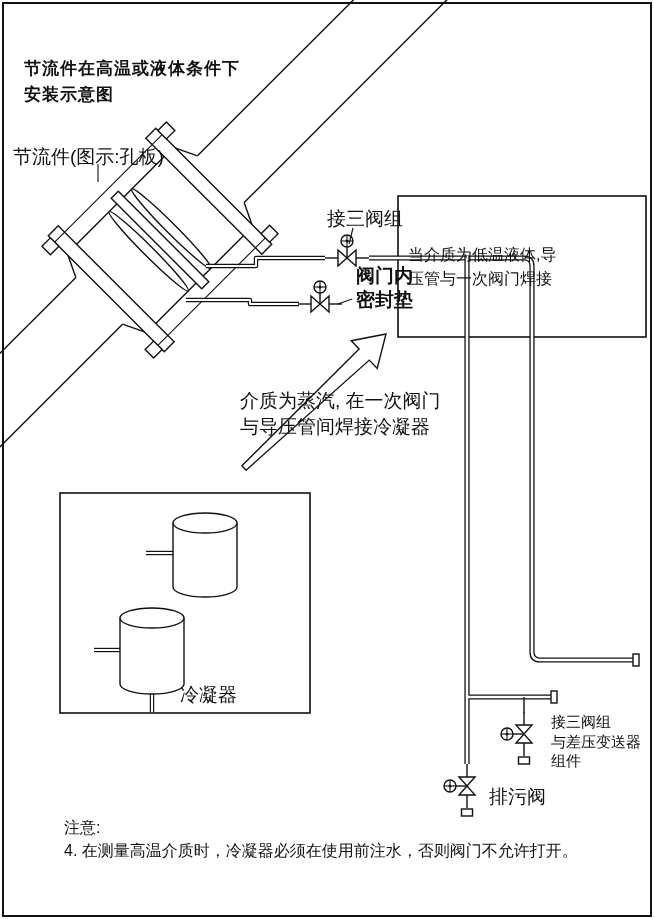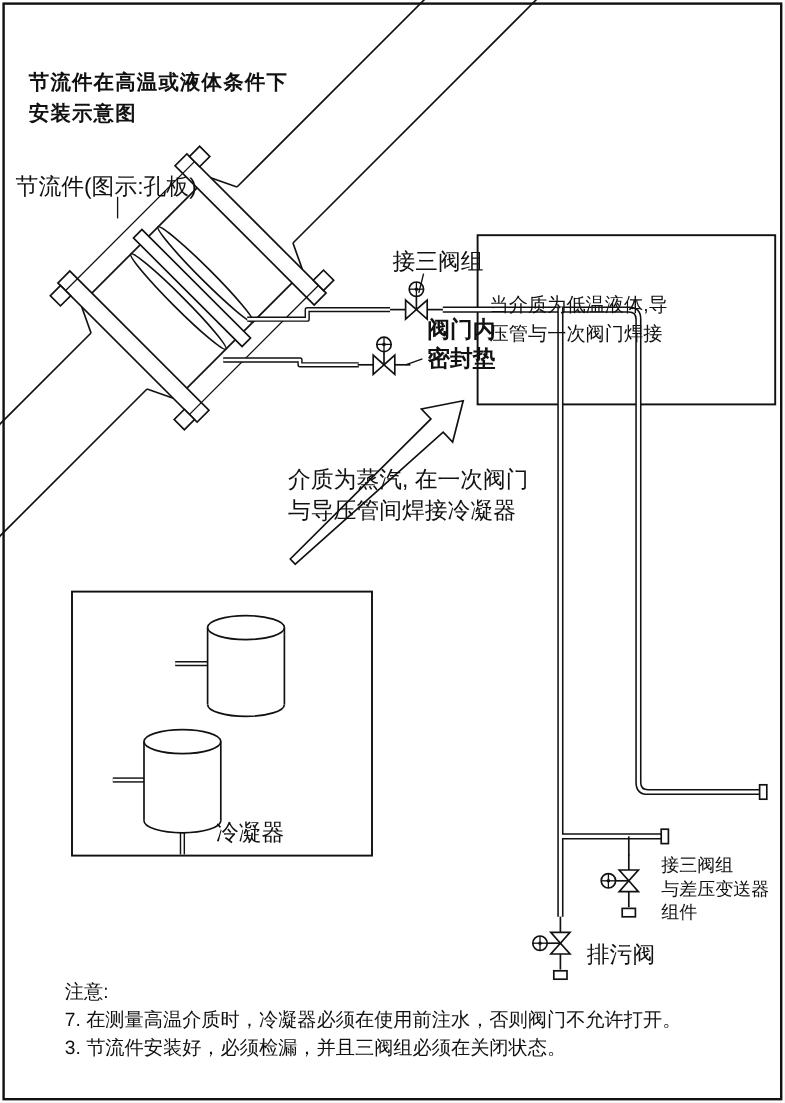--- a/index.html
+++ b/index.html
@@ -25,21 +25,21 @@
   .lbl {
     position:absolute; font-size:19px; line-height:1.38;
     white-space:pre-line; color:var(--ink);
   }
   .title {
     position:absolute; left:24px; top:10px; font-size:17px; font-weight:700;
     line-height:1.55; white-space:pre-line; letter-spacing:1px;margin-top:46px;
   }
   .anno-text { position:absolute; left:408px; top:204px; width:232px;
     font-size:16px; line-height:1.5; white-space:pre-line;margin-top:39px; }
-  .notes { position:absolute; left:54px; top:816px; width:570px;
+  .notes { position:absolute; left:64px; top:816px; width:570px;
     font-size:16px; line-height:1.45; }
   .notes div { white-space:pre-line; }
 </style>
 </head>
 <body>
 
 <div class="page">
 
   <svg class="draw" viewBox="0 0 654 919">
 
@@ -196,17 +196,16 @@
   <div class="lbl" style="left:551px; top:712px; font-size:15px; line-height:1.3;">接三阀组
 与差压变送器
 组件</div>
 
   <div class="lbl" style="left:489px; top:784px;">排污阀</div>
 
   <div class="lbl" style="left:180px; top:682px;">冷凝器</div>
 
   <div class="notes">
     <div>注意:</div>
-    <div>7. 在测量高温介质时，冷凝器必须在使用前注水，否则阀门不允许打开。</div>
-    <div>3. 节流件安装好，必须检漏，并且三阀组必须在关闭状态。</div>
+    <div>4. 在测量高温介质时，冷凝器必须在使用前注水，否则阀门不允许打开。</div>
   </div>
 
 </div>
 
 </body></html>

